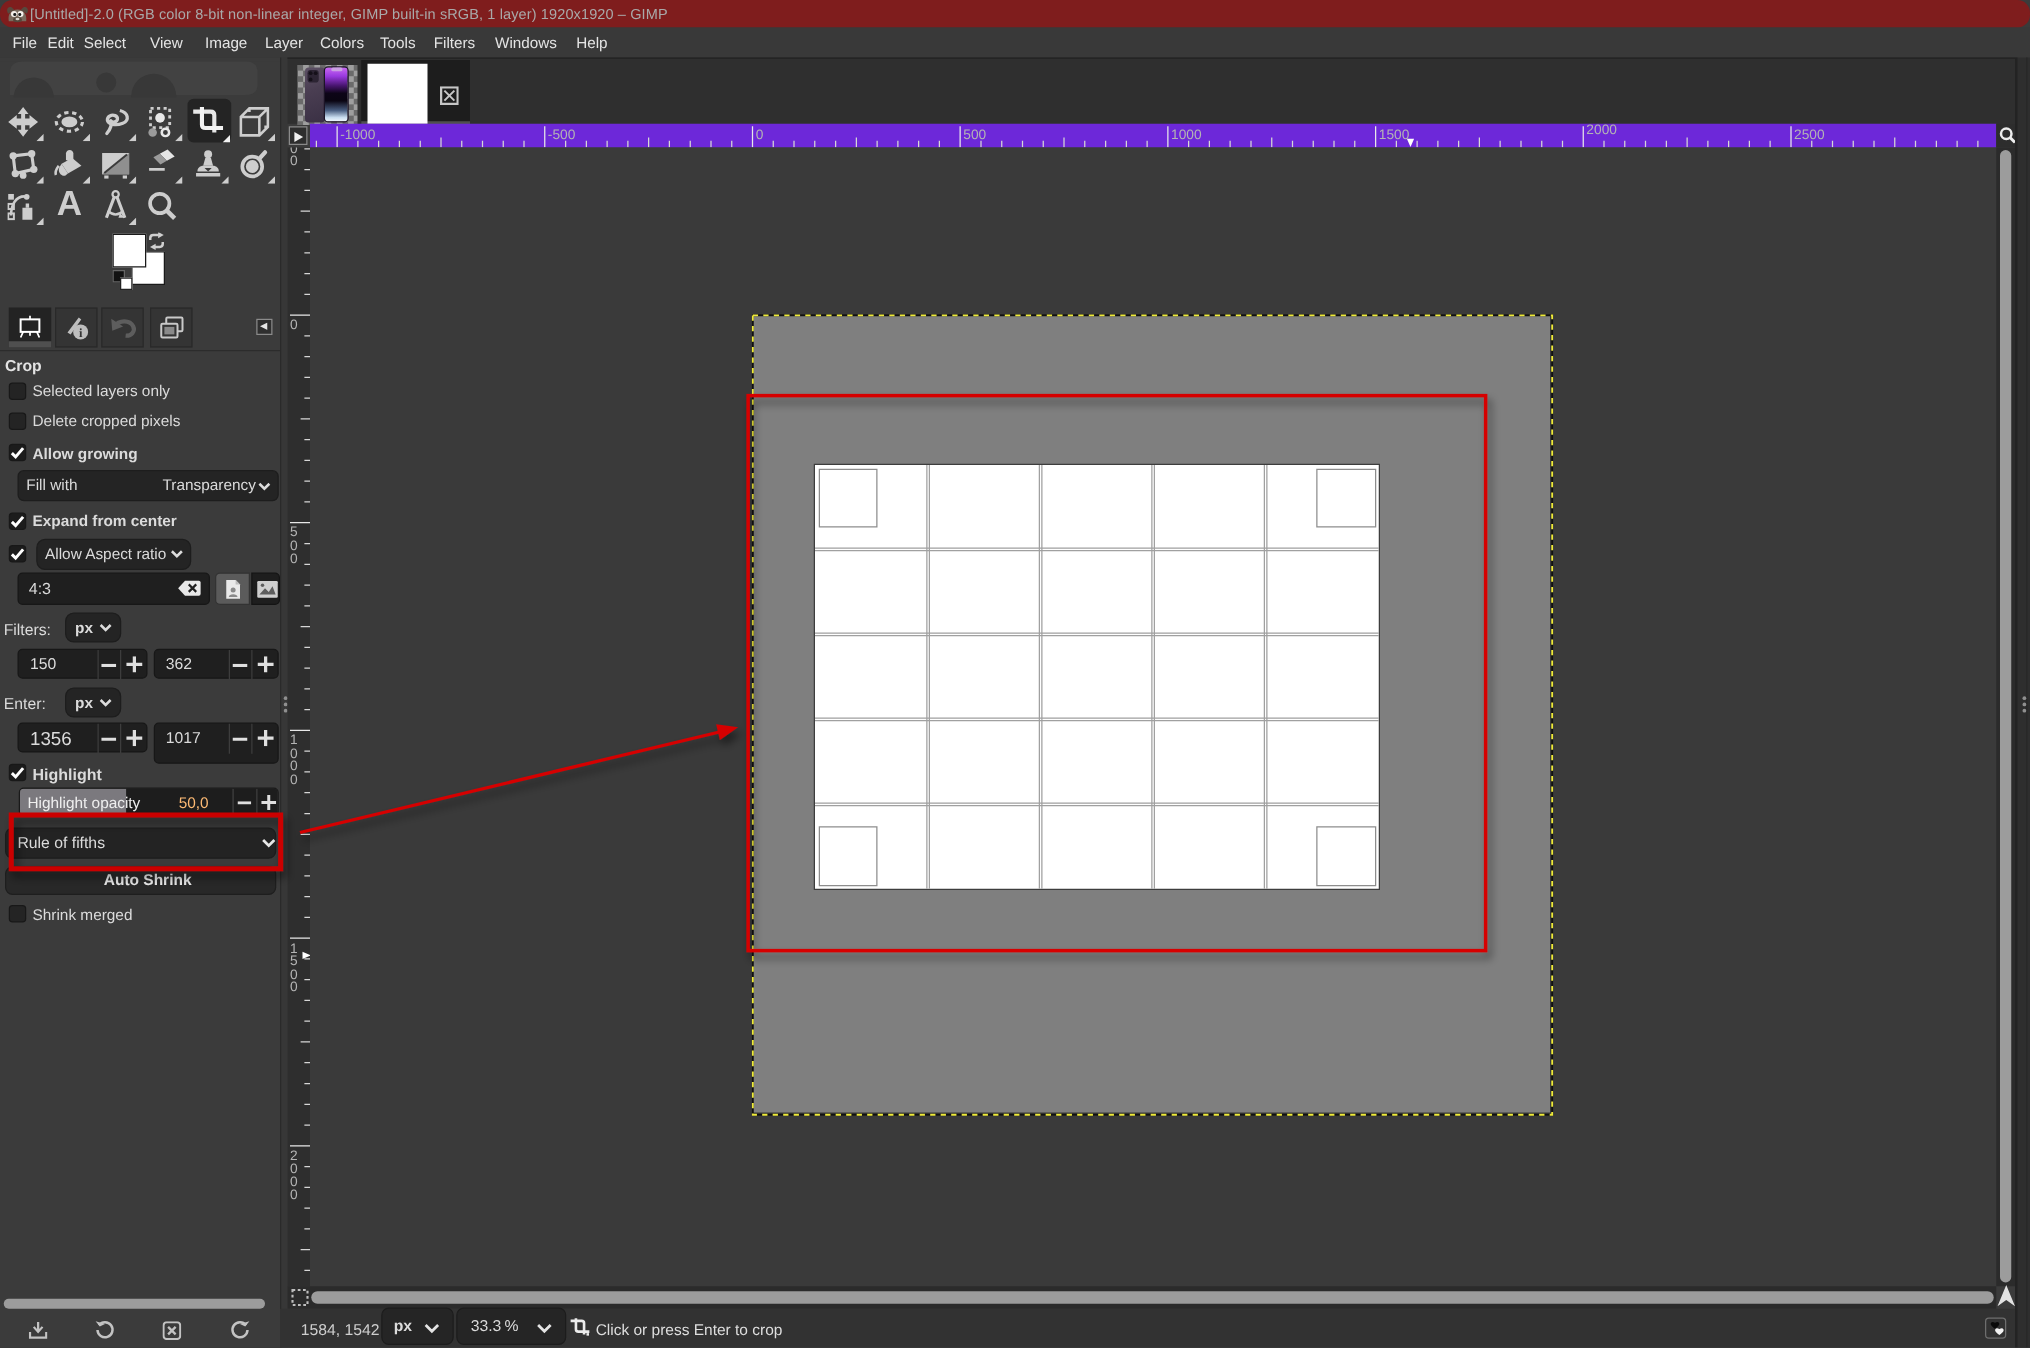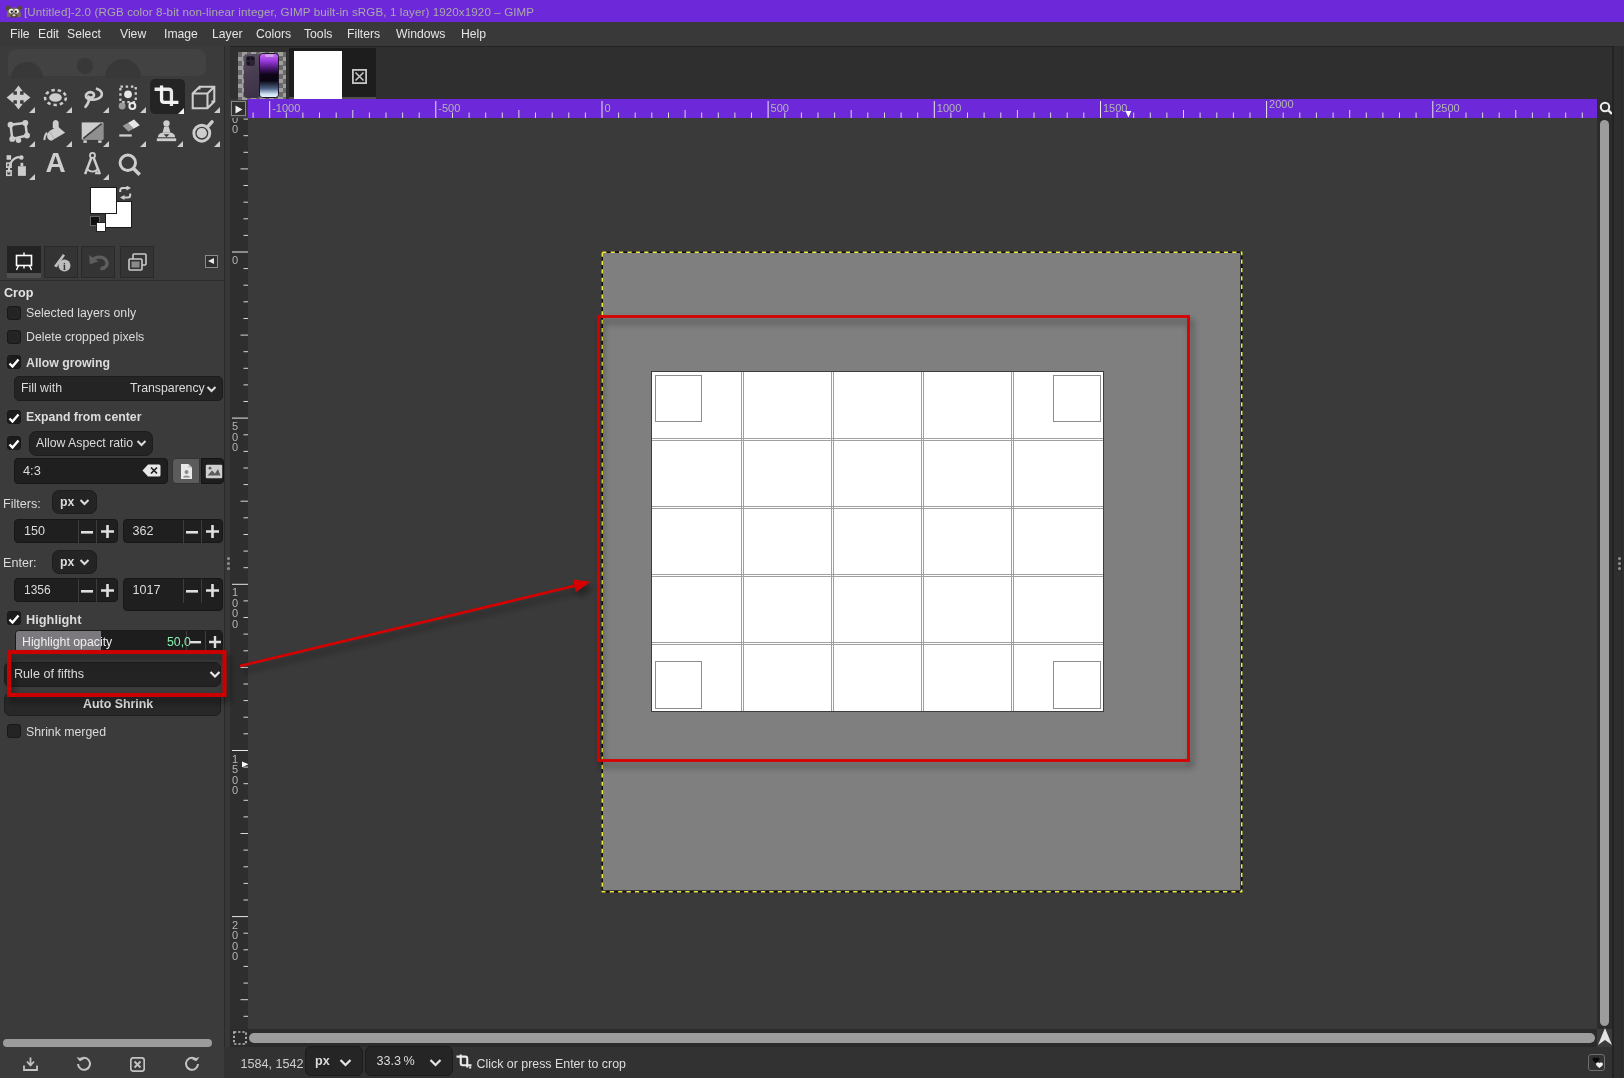--- a/index.html
+++ b/index.html
@@ -2,21 +2,21 @@
 <html><head>
 <meta charset="utf-8">
 <style>
   * { margin:0; padding:0; box-sizing:border-box; }
   html,body { width:1624px; height:1078px; overflow:hidden; background:#3b3b3b;
     font-family:"Liberation Sans", sans-serif; }
   .abs { position:absolute; }
   #page { position:relative; width:1624px; height:1078px; overflow:hidden; }
 
   
-  #titlebar { left:0; top:0; width:1624px; height:22px; background:#6d28d9; }
+  #titlebar { left:0; top:0; width:1624px; height:22px; background:#7f1d1d;border-radius:10px; }
   #titlebar .ttext { left:24px; top:0; height:22px; line-height:23px; font-size:11.6px;
     color:#a9a9a9; letter-spacing:0.1px; white-space:nowrap; }
   #menubar { left:0; top:22px; width:1624px; height:24px; background:#393939; }
   .mitem { top:22px; height:24px; line-height:25px; font-size:12.2px; color:#e4e4e4; }
 
   
   #leftdock { left:0; top:46px; width:224px; height:1032px; background:#3b3b3b; overflow:hidden; }
   #gutter { left:224px; top:46px; width:6px; height:1032px; background:#373737; border-left:1px solid #2a2a2a; }
   .gripdot { width:3px; height:3px; border-radius:50%; background:#8f8f8f; }
 
@@ -376,21 +376,21 @@
       <div class="abs lbl" style="left:3px;top:510px;font-size:12.6px">Enter:</div>
       <div class="abs combo" style="left:51.5px;top:504px;width:45px;height:24px;border-radius:7px"></div>
       <div class="abs lbl blbl" style="left:60px;top:509px">px</div>
       <svg class="abs chev" style="left:79px;top:513px" width="11" height="7">
           <path d="M1.5 1 L5.5 5 L9.5 1" stroke="#dcdcdc" stroke-width="2" fill="none"></path>
         </svg>
 
       <div class="abs entry" style="left:14px;top:532px;width:104px;height:24px">
         <div class="abs" style="left:63px;top:0;width:1px;height:24px;background:#3d3d3d"></div>
         <div class="abs" style="left:81px;top:0;width:1px;height:24px;background:#3d3d3d"></div>
-        <div class="abs lbl" style="left:9px;top:4px;font-size:12px">1356</div>
+        <div class="abs lbl" style="left:9px;top:4px;font-size:15px">1356</div>
         <svg class="abs" style="left:66px;top:10.5px" width="12" height="3">
             <rect width="12" height="2.6" fill="#dfdfdf"></rect>
           </svg>
         <svg class="abs" style="left:86px;top:5px" width="13" height="13">
             <path d="M6.5 0 V13 M0 6.5 H13" stroke="#dfdfdf" stroke-width="2.6"></path>
           </svg>
       </div>
       <div class="abs entry" style="left:122.5px;top:532px;width:100px;height:33px">
         <div class="abs" style="left:59px;top:0;width:1px;height:24px;background:#3d3d3d"></div>
         <div class="abs" style="left:77px;top:0;width:1px;height:24px;background:#3d3d3d"></div>
@@ -408,21 +408,21 @@
           </svg></div>
       <div class="abs lbl blbl" style="left:26px;top:566px;font-size:12.8px">Highlight</div>
 
       <div class="abs" style="left:15px;top:584px;width:207.5px;height:23px;border-radius:4px;overflow:hidden;border:1px solid #1a1a1a">
         <div class="abs" style="left:0;top:0;width:85px;height:23px;background:#7b797e"></div>
         <div class="abs" style="left:85px;top:0;width:85px;height:23px;background:#1d1d1d"></div>
         <div class="abs" style="left:170px;top:0;width:37.5px;height:23px;background:#1d1d1d"></div>
         <div class="abs" style="left:170px;top:0;width:1px;height:23px;background:#3f3f3f"></div>
         <div class="abs" style="left:188.5px;top:0;width:1px;height:23px;background:#3f3f3f"></div>
         <div class="abs lbl" style="left:6px;top:3.5px;color:#efefef">Highlight opacity</div>
-        <div class="abs lbl" style="left:151px;top:3.5px;color:#86efac">50,0</div>
+        <div class="abs lbl" style="left:127px;top:3.5px;color:#fdba74">50,0</div>
         <svg class="abs" style="left:174px;top:10px" width="11" height="3">
             <rect width="11" height="2.4" fill="#dfdfdf"></rect>
           </svg>
         <svg class="abs" style="left:192.5px;top:5px" width="12" height="12">
             <path d="M6 0 V12 M0 6 H12" stroke="#dfdfdf" stroke-width="2.4"></path>
           </svg>
       </div>
 
       <div class="abs combo" style="left:3.5px;top:616px;width:217.5px;height:25px;border-radius:6px;background:#232323"></div>
       <div class="abs lbl" style="left:14px;top:621px;font-size:12.6px">Rule of fifths</div>

